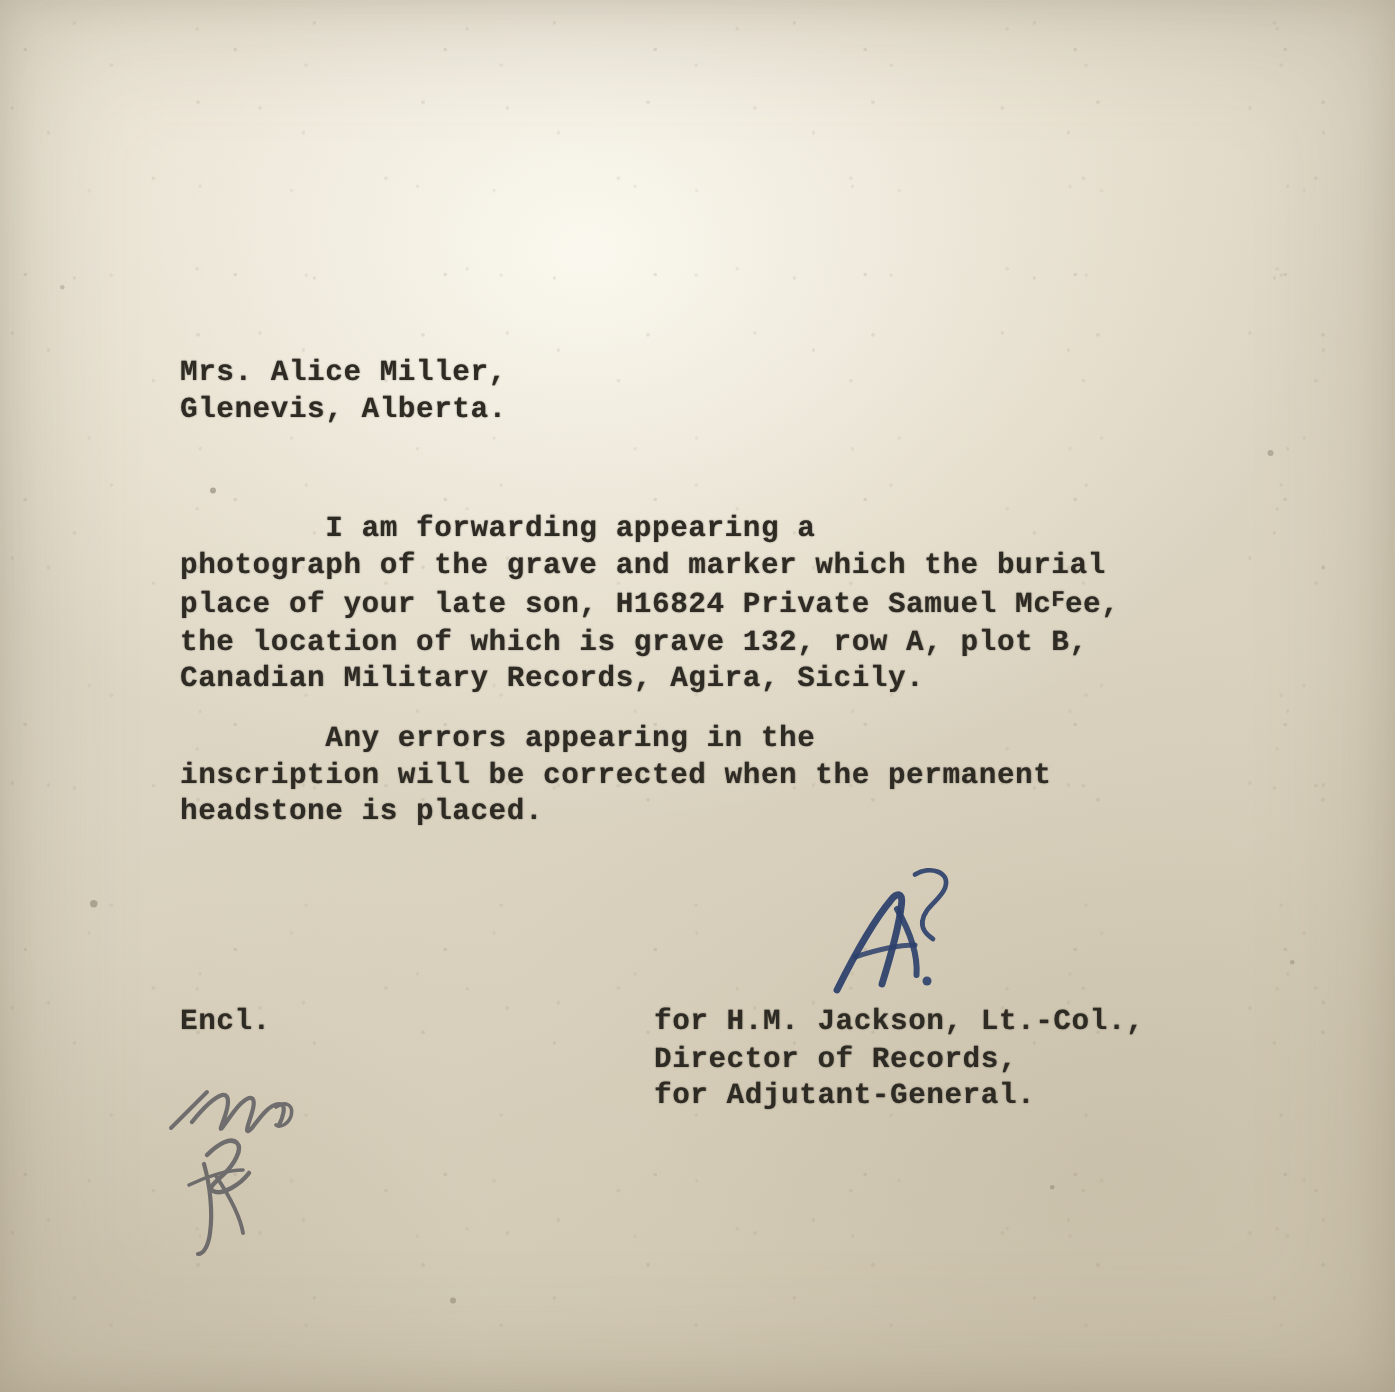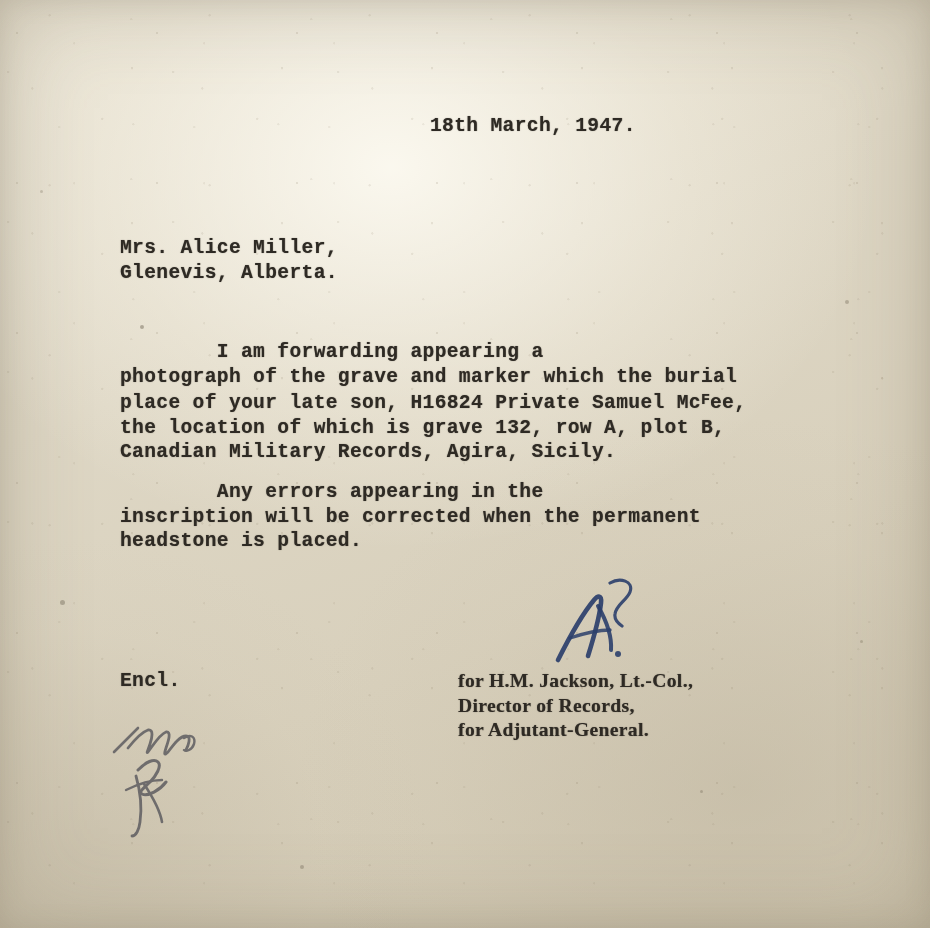--- a/index.html
+++ b/index.html
@@ -67,21 +67,21 @@
     -webkit-font-smoothing: antialiased;
   }
 
   #date        { left: 430px; top: 114px; }
   #addressee   { left: 120px; top: 236px; }
   #salutation  { left: 120px; top: 297px; }
   #body1       { left: 120px; top: 340px; }
   #body2       { left: 120px; top: 462px; margin-top: 18px; }
   #closing     { left: 458px; top: 549px; }
   #encl        { left: 120px; top: 669px; }
-  #signblock   { left: 458px; top: 669px; font-family: Liberation Serif, serif; }
+  #signblock   { left: 436px; top: 669px; }
 
   .sup {
     font-size: 15px;
     vertical-align: 4px;
     letter-spacing: 0;
   }
 
   
   #signature-ink {
     position: absolute;
@@ -112,21 +112,20 @@
   #smudge-6 { left: 860px; top: 640px; width: 3px;  height: 3px;  background: rgba(90,80,62,.26); }
   #smudge-7 { left: 40px;  top: 190px; width: 3px;  height: 3px;  background: rgba(90,80,62,.24); }
 </style>
 </head>
 <body>
 
 <div id="paper">
 
   <div id="grain"></div>
 
-  <div class="typed" id="date">18th March, 1947.</div>
 
   <div class="typed" id="addressee"><span>Mrs. Alice Miller,</span>
 <span>Glenevis, Alberta.</span></div>
 
 
   <div class="typed" id="body1"><span>        I am forwarding appearing a</span>
 <span>photograph of the grave and marker which the burial</span>
 <span>place of your late son, H16824 Private Samuel Mc</span><span class="sup">F</span><span>ee,</span>
 <span>the location of which is grave 132, row A, plot B,</span>
 <span>Canadian Military Records, Agira, Sicily.</span></div>

